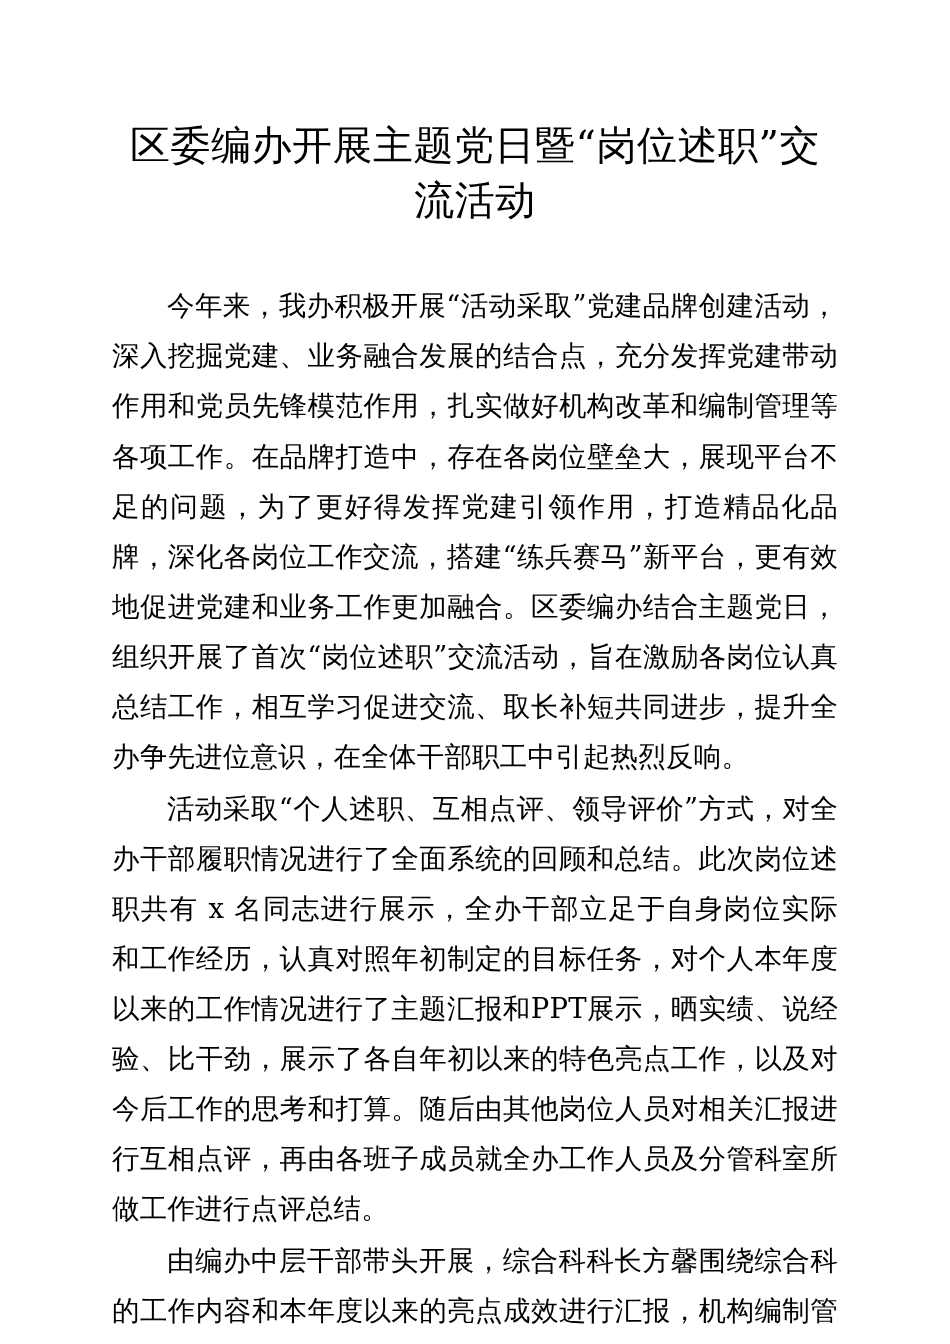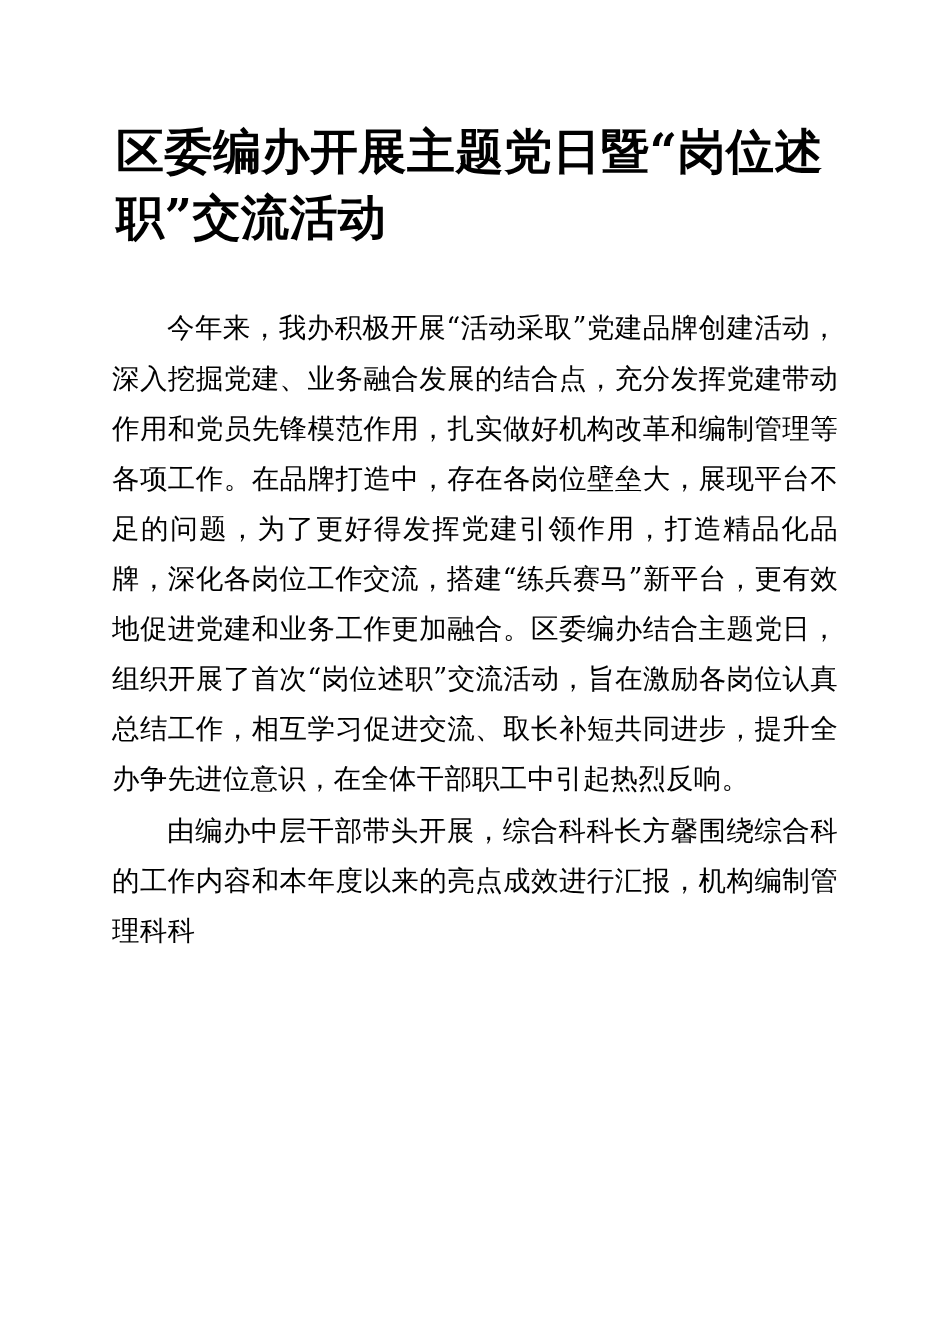--- a/index.html
+++ b/index.html
@@ -17,23 +17,24 @@
   .page {
     width: 950px;
     height: 1344px;
     box-sizing: border-box;
     padding: 118px 112px 40px 112px;
     background: #ffffff;
     position: relative;
   }
   .doc-title {
     font-family: "DejaVu Serif", "Liberation Serif", serif;
-    font-weight: bold;
-    font-size: 48px;
+    font-weight: normal;
+    font-size: 40px;
     line-height: 1.38;
+    text-align: center;
     letter-spacing: 0.5px;
     margin: 0 0 52px 0;
     padding: 0 4px;
   }
   .doc-body {
     font-size: 27.5px;
     line-height: 1.82;
     text-align: justify;
     text-justify: inter-ideograph;
     letter-spacing: 0.2px;
@@ -43,15 +44,16 @@
     text-indent: 2em;
   }
 </style>
 </head>
 <body>
 
 <div class="page">
   <h1 class="doc-title">区委编办开展主题党日暨“岗位述职”交流活动</h1>
   <div class="doc-body">
     <p>今年来，我办积极开展“活动采取”党建品牌创建活动，深入挖掘党建、业务融合发展的结合点，充分发挥党建带动作用和党员先锋模范作用，扎实做好机构改革和编制管理等各项工作。在品牌打造中，存在各岗位壁垒大，展现平台不足的问题，为了更好得发挥党建引领作用，打造精品化品牌，深化各岗位工作交流，搭建“练兵赛马”新平台，更有效地促进党建和业务工作更加融合。区委编办结合主题党日，组织开展了首次“岗位述职”交流活动，旨在激励各岗位认真总结工作，相互学习促进交流、取长补短共同进步，提升全办争先进位意识，在全体干部职工中引起热烈反响。</p>
+    <p>活动采取“个人述职、互相点评、领导评价”方式，对全办干部履职情况进行了全面系统的回顾和总结。此次岗位述职共有 x 名同志进行展示，全办干部立足于自身岗位实际和工作经历，认真对照年初制定的目标任务，对个人本年度以来的工作情况进行了主题汇报和PPT展示，晒实绩、说经验、比干劲，展示了各自年初以来的特色亮点工作，以及对今后工作的思考和打算。随后由其他岗位人员对相关汇报进行互相点评，再由各班子成员就全办工作人员及分管科室所做工作进行点评总结。</p>
     <p>由编办中层干部带头开展，综合科科长方馨围绕综合科的工作内容和本年度以来的亮点成效进行汇报，机构编制管理科科</p>
   </div>
 </div>
 
 </body></html>

